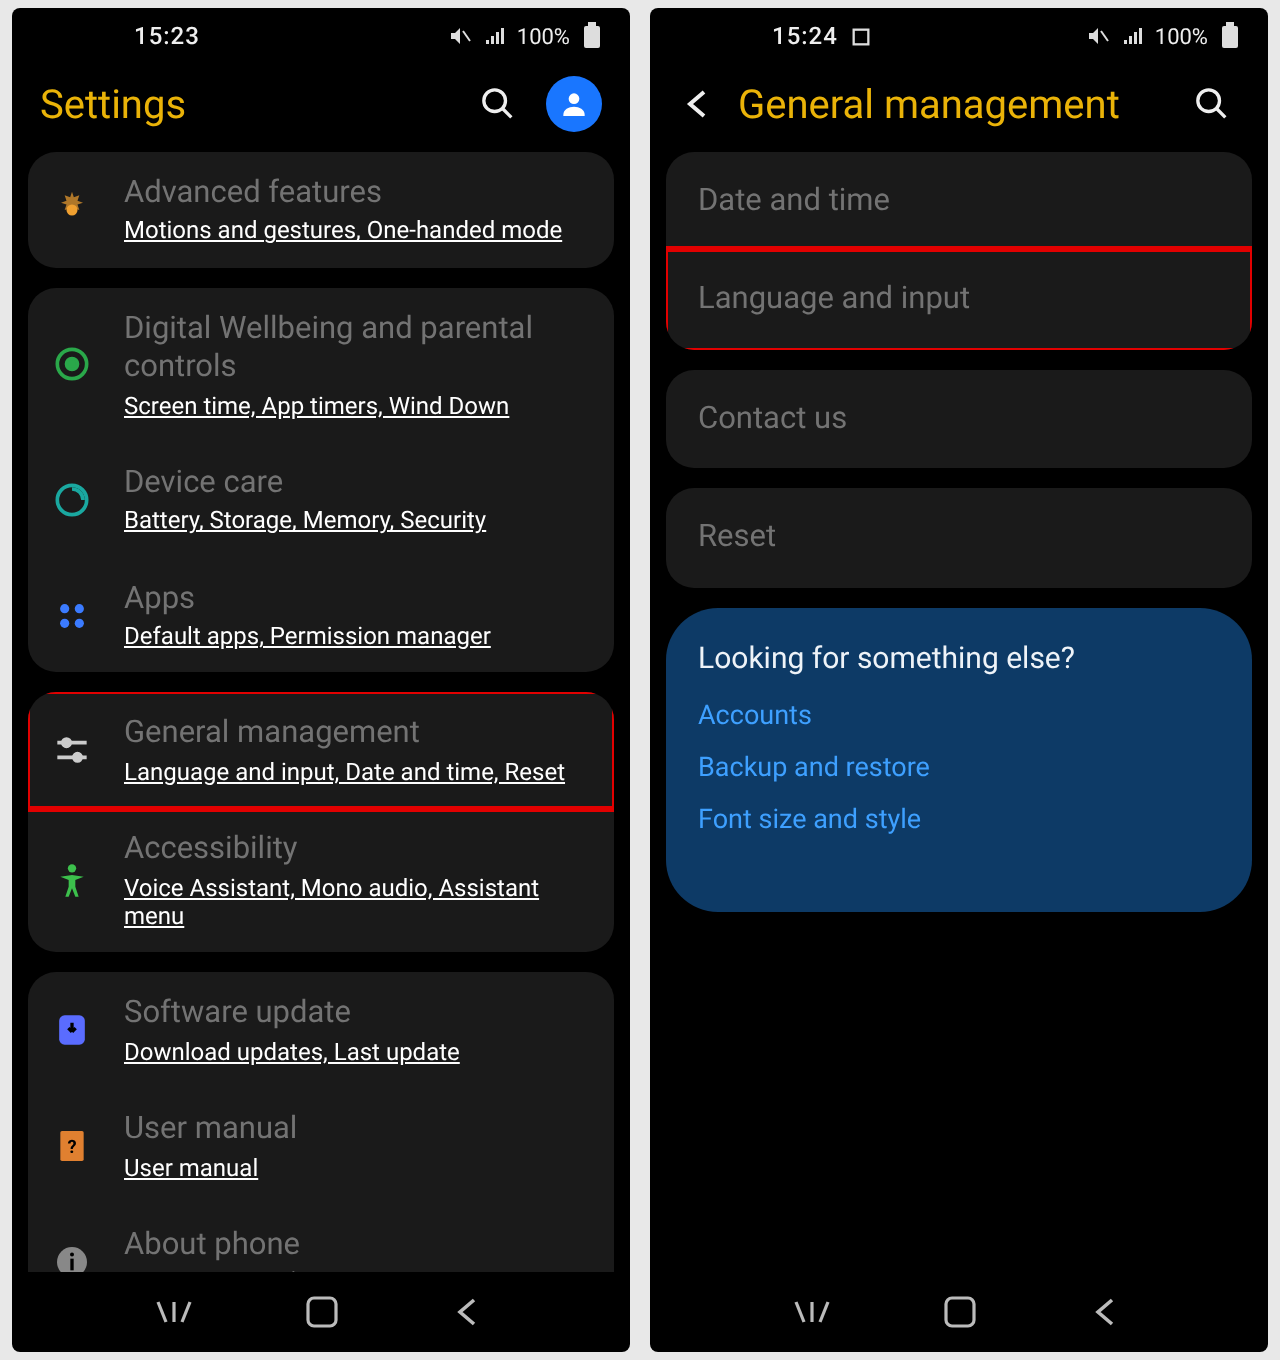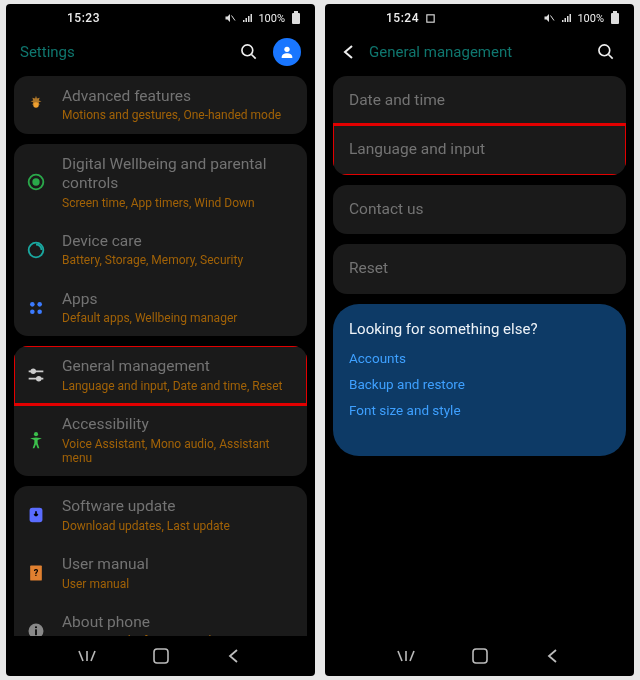--- a/index.html
+++ b/index.html
@@ -36,22 +36,22 @@
   .statusbar .ico { margin-left: 6px; display:inline-flex; align-items:center; }
   .statusbar .batt { font-size: 11px; margin-left:4px; }
 
   .header {
     display: flex;
     align-items: center;
     padding: 6px 14px 10px;
     gap: 10px;
   }
   .header .title {
-    font-size: 15px;
-    color: #0f766e;
+    font-size: 20px;
+    color: #eab308;
     font-weight: 400;
   }
   .header .back {
     width: 20px; height:20px; display:flex; align-items:center; justify-content:center;
   }
   .header .grow { flex:1; }
   .header .hicon {
     width: 28px; height:28px; display:flex; align-items:center; justify-content:center;
     border-radius: 50%;
   }
@@ -72,21 +72,21 @@
     gap: 14px;
     position: relative;
   }
   .row.compact { padding: 15px 16px; }
   .row .icon {
     width: 24px; height:24px; display:flex; align-items:center; justify-content:center;
     flex-shrink: 0;
   }
   .row .txt { flex:1; min-width:0; }
   .row .ttl { font-size: 15.5px; color:#737373; line-height:1.25; }
-  .row .sub { font-size: 12px; color:#a16207; margin-top:2px; line-height:1.2; }
+  .row .sub { font-size: 12px; color:#ffffff; margin-top:2px; line-height:1.2;text-decoration:underline; }
 
   .hl { outline: 3px solid #e20000; outline-offset:-1px; }
 
   .promo {
     background: #0d3a66;
     border-radius: 26px;
     padding: 16px 16px 28px;
     margin-top: 2px;
   }
   .promo .pttl { font-size: 15px; color:#eef3f8; margin-bottom:12px; }
@@ -191,21 +191,21 @@
           <span class="icon">
             <svg width="22" height="22" viewBox="0 0 24 24" fill="#3b7bff">
               <circle cx="8" cy="8" r="2.5"></circle>
               <circle cx="16" cy="8" r="2.5"></circle>
               <circle cx="8" cy="16" r="2.5"></circle>
               <circle cx="16" cy="16" r="2.5"></circle>
             </svg>
           </span>
           <div class="txt">
             <div class="ttl">Apps</div>
-            <div class="sub">Default apps, Wellbeing manager</div>
+            <div class="sub">Default apps, Permission manager</div>
           </div>
         </div>
       </div>
       <div class="card">
         <div class="row hl">
           <span class="icon">
             <svg width="22" height="22" viewBox="0 0 24 24" fill="none" stroke="#ccc" stroke-width="2">
               <line x1="4" y1="8" x2="20" y2="8"></line>
               <line x1="4" y1="16" x2="20" y2="16"></line>
               <circle cx="9" cy="8" r="2" fill="#ccc"></circle>

